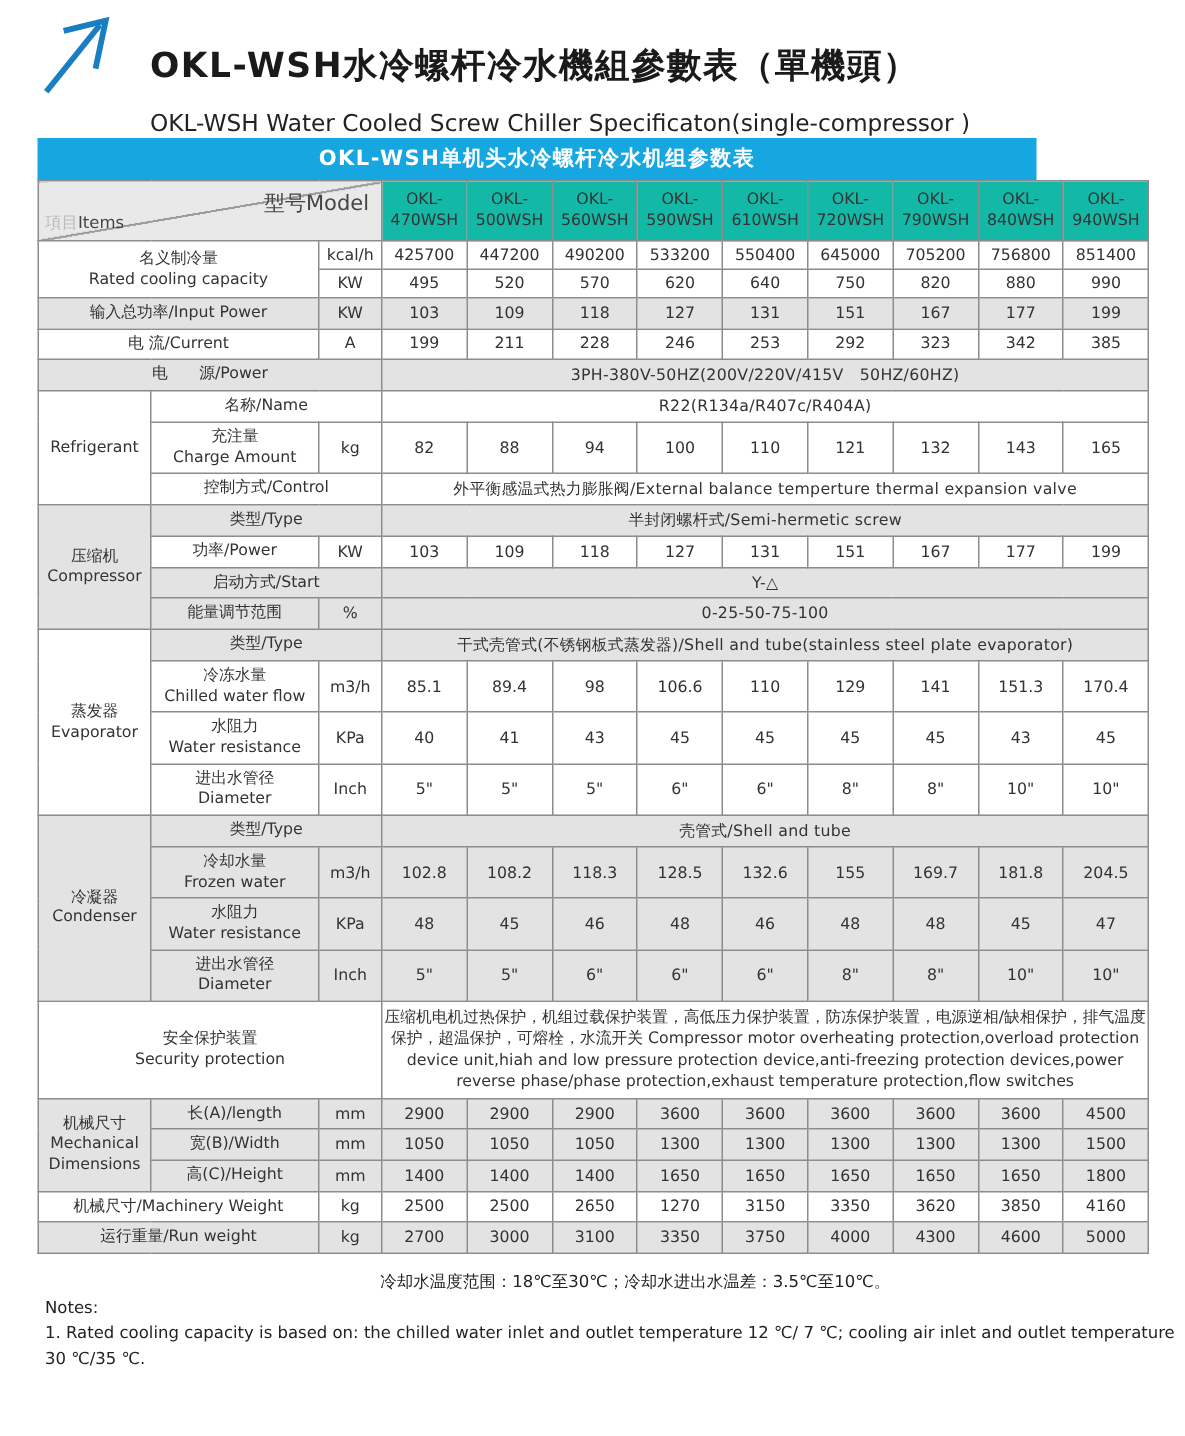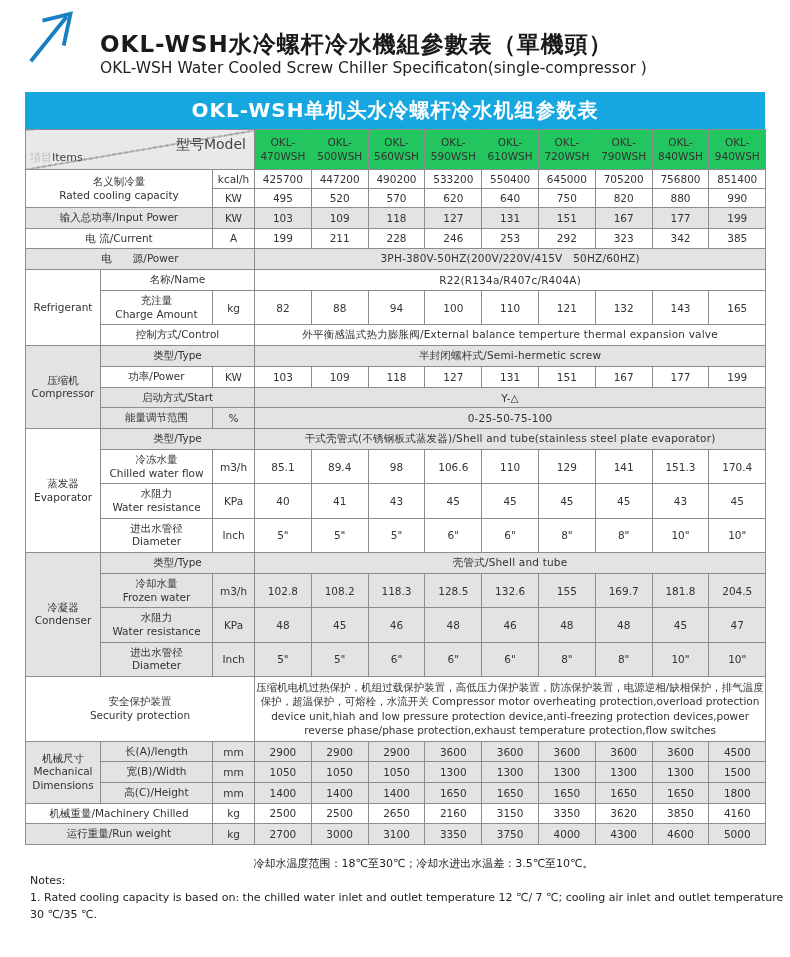--- a/index.html
+++ b/index.html
@@ -3,33 +3,33 @@
 <meta charset="utf-8">
 <style>
   * { box-sizing: border-box; margin: 0; padding: 0; }
   html,body { width: 790px; background: #ffffff; font-family: "DejaVu Sans","Liberation Sans",sans-serif; }
   body { height: 957px; overflow: hidden; color: #333; }
 
   
   .page-header { position: relative; padding: 10px 0 0 100px; height: 86px; }
   .logo { position: absolute; left: 26px; top: 8px; width: 58px; height: 58px; }
   .title-zh { font-size: 23px; font-weight: bold; color: #1a1a1a; letter-spacing: 1px; line-height: 1.25; margin-top: 20px; }
-  .title-en { font-size: 15.5px; color: #222; margin-top: 0; }
-
-  
-  .banner { width: 740px; margin: 6px 0 0 25px; background: #17a7e0; color: #fff;
-            font-size: 20px; font-weight: bold; text-align: center; padding: 5px 0; letter-spacing: 1px; }
+  .title-en { font-size: 15.5px; color: #222; margin-top: 14px; }
+
+  
+  .banner { width: 666px; margin: 6px 0 0 25px; background: #17a7e0; color: #fff;
+            font-size: 14px; font-weight: bold; text-align: center; padding: 5px 0; letter-spacing: 1px; }
 
   
   table.spec { width: 740px; margin-left: 25px; border-collapse: collapse; table-layout: fixed; }
   table.spec td, table.spec th { border: 1px solid #8c8c8c; font-size: 10.5px; text-align: center;
             vertical-align: middle; padding: 3px 1px; color: #333; }
   .bg-w { background: #ffffff; }
   .bg-g { background: #e3e3e3; }
-  th.model { background: #22c55e; font-weight: normal; font-size: 11px; white-space: pre-line; height: 40px; line-height: 1.3; }
+  th.model { background: #14b8a6; font-weight: normal; font-size: 11px; white-space: pre-line; height: 40px; line-height: 1.3; }
   td.g, td.l { white-space: pre-line; line-height: 1.3; }
   td.u { font-size: 10.5px; }
   td.v { white-space: nowrap; }
   td.w { letter-spacing: 0.2px; margin-left: 31px; }
   td.p { text-align: left; padding: 3px 6px; font-size: 10.3px; line-height: 1.38; white-space: normal; }
 
   
   th.corner { position: relative; background:
       linear-gradient(to bottom right, rgba(0,0,0,0) calc(50% - 0.7px), #9a9a9a calc(50% - 0.7px),
                       #9a9a9a calc(50% + 0.7px), rgba(0,0,0,0) calc(50% + 0.7px)), #e9e9e9;
@@ -344,26 +344,26 @@
         <td class="v bg-g">1400</td>
         <td class="v bg-g">1400</td>
         <td class="v bg-g">1650</td>
         <td class="v bg-g">1650</td>
         <td class="v bg-g">1650</td>
         <td class="v bg-g">1650</td>
         <td class="v bg-g">1650</td>
         <td class="v bg-g">1800</td>
       </tr>
       <tr>
-        <td colspan="2" class="l bg-w">机械重量/Machinery Chilled</td>
+        <td colspan="2" class="l bg-w">机械尺寸/Machinery Weight</td>
         <td class="u bg-w">kg</td>
         <td class="v bg-w">2500</td>
         <td class="v bg-w">2500</td>
         <td class="v bg-w">2650</td>
-        <td class="v bg-w">2160</td>
+        <td class="v bg-w">1270</td>
         <td class="v bg-w">3150</td>
         <td class="v bg-w">3350</td>
         <td class="v bg-w">3620</td>
         <td class="v bg-w">3850</td>
         <td class="v bg-w">4160</td>
       </tr>
       <tr>
         <td colspan="2" class="l bg-g">运行重量/Run weight</td>
         <td class="u bg-g">kg</td>
         <td class="v bg-g">2700</td>

